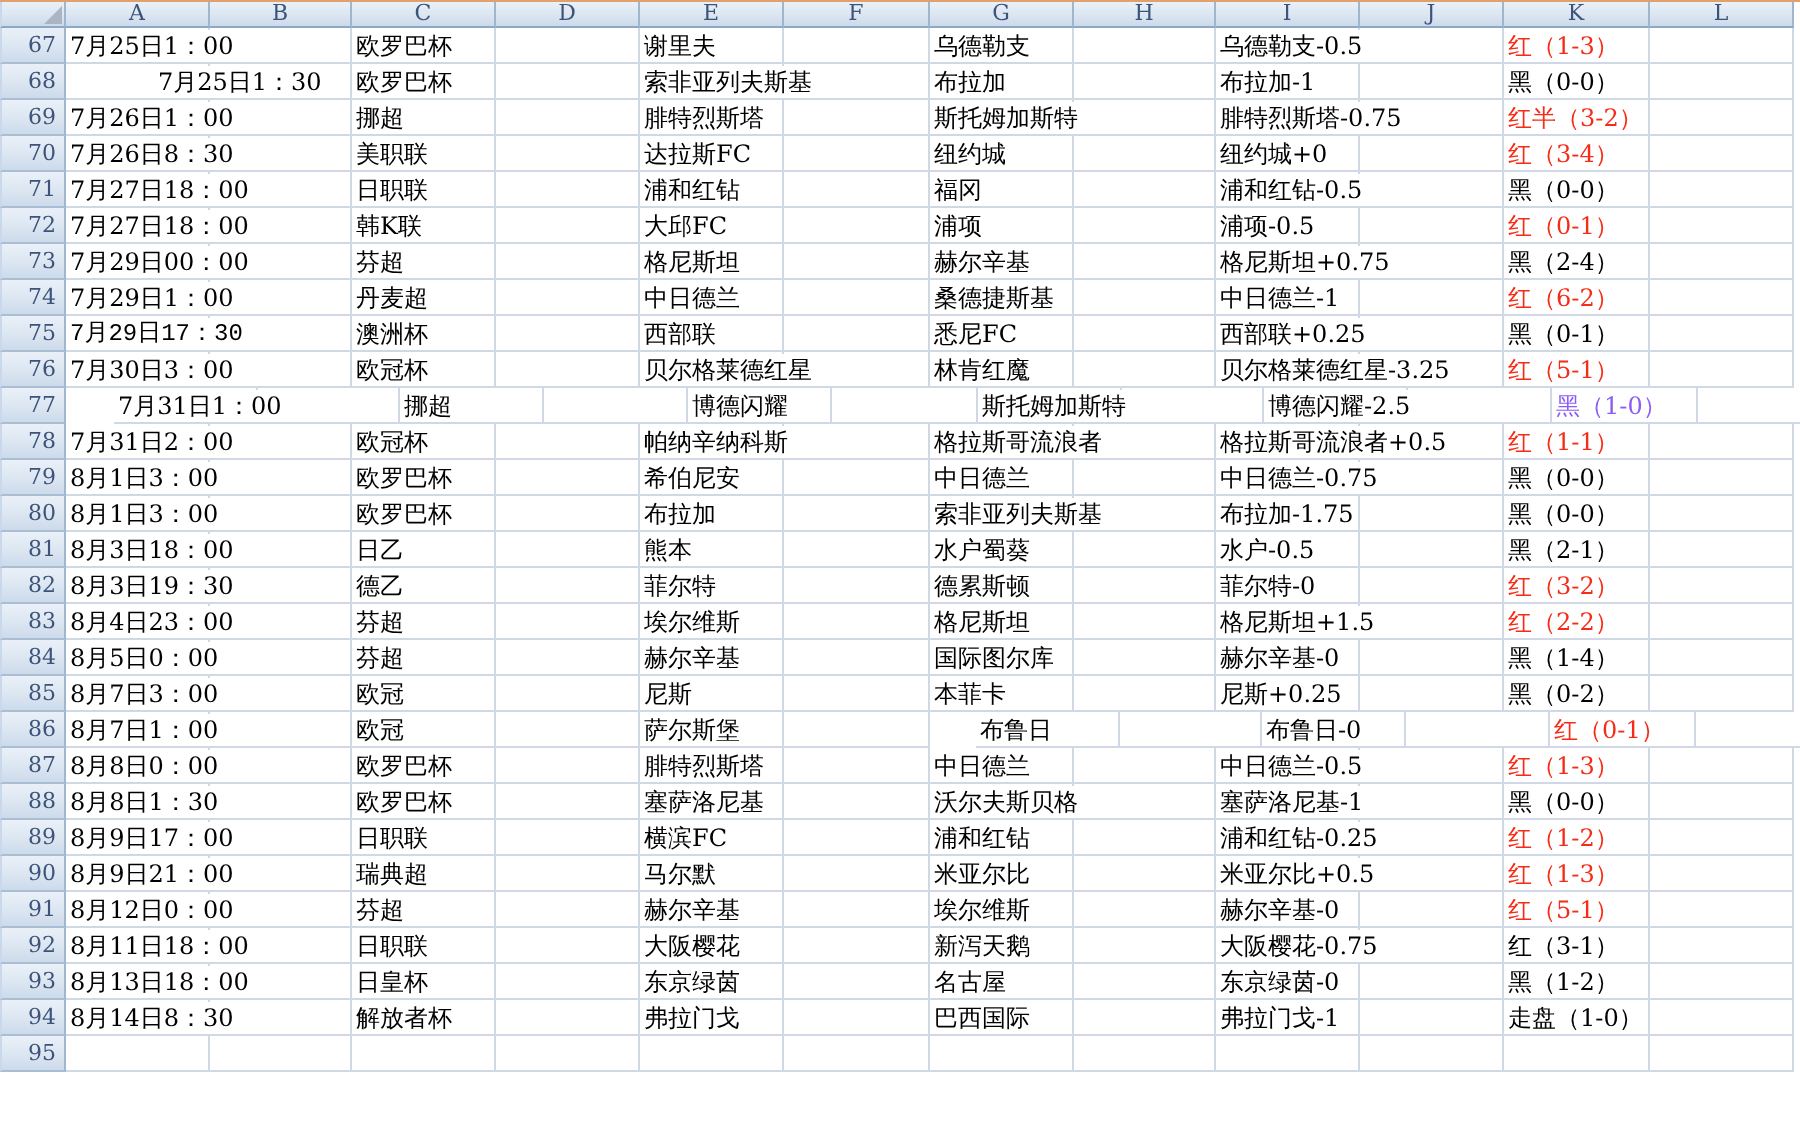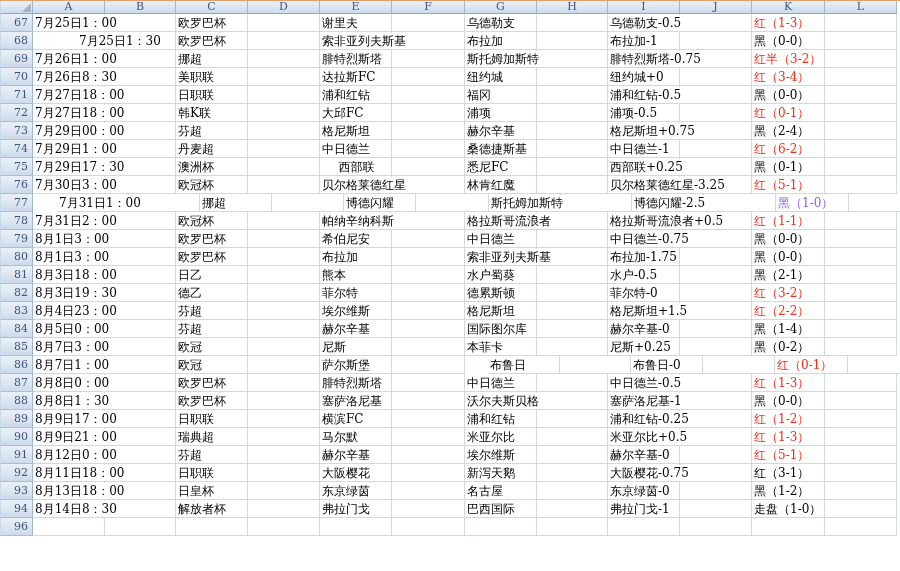--- a/index.html
+++ b/index.html
@@ -208,25 +208,25 @@
           <div class="cell" style="width: 73px;"></div>
           <div class="cell" style="width: 72px;"><span class="cell-text">桑德捷斯基</span></div>
           <div class="cell" style="width: 71px;"></div>
           <div class="cell" style="width: 72px;"><span class="cell-text">中日德兰-1</span></div>
           <div class="cell" style="width: 72px;"></div>
           <div class="cell" style="width: 73px;"><span class="cell-text" style="color: rgb(245, 44, 23);">红（6-2）</span></div>
           <div class="cell" style="width: 72px;"></div>
         </div>
         <div class="sheet-row">
           <div class="row-header">75</div>
-          <div class="cell" style="width: 72px;"><span class="cell-text">7月29日17：30</span></div>
+          <div class="cell" style="width: 72px; font-family: Liberation Mono, monospace;"><span class="cell-text">7月29日17：30</span></div>
           <div class="cell" style="width: 71px;"></div>
           <div class="cell" style="width: 72px;"><span class="cell-text">澳洲杯</span></div>
           <div class="cell" style="width: 72px;"></div>
-          <div class="cell" style="width: 72px; text-align: center;"><span class="cell-text">西部联</span></div>
+          <div class="cell" style="width: 72px;"><span class="cell-text">西部联</span></div>
           <div class="cell" style="width: 73px;"></div>
           <div class="cell" style="width: 72px;"><span class="cell-text">悉尼FC</span></div>
           <div class="cell" style="width: 71px;"></div>
           <div class="cell" style="width: 72px;"><span class="cell-text">西部联+0.25</span></div>
           <div class="cell" style="width: 72px;"></div>
           <div class="cell" style="width: 73px;"><span class="cell-text" style="color: rgb(0, 0, 0);">黑（0-1）</span></div>
           <div class="cell" style="width: 72px;"></div>
         </div>
         <div class="sheet-row">
           <div class="row-header">76</div>
@@ -507,21 +507,21 @@
           <div class="cell" style="width: 72px;"><span class="cell-text">弗拉门戈</span></div>
           <div class="cell" style="width: 73px;"></div>
           <div class="cell" style="width: 72px;"><span class="cell-text">巴西国际</span></div>
           <div class="cell" style="width: 71px;"></div>
           <div class="cell" style="width: 72px;"><span class="cell-text">弗拉门戈-1</span></div>
           <div class="cell" style="width: 72px;"></div>
           <div class="cell" style="width: 73px;"><span class="cell-text" style="color: rgb(0, 0, 0);">走盘（1-0）</span></div>
           <div class="cell" style="width: 72px;"></div>
         </div>
         <div class="sheet-row">
-          <div class="row-header">96</div>
+          <div class="row-header">95</div>
           <div class="cell" style="width: 72px;"></div>
           <div class="cell" style="width: 71px;"></div>
           <div class="cell" style="width: 72px;"></div>
           <div class="cell" style="width: 72px;"></div>
           <div class="cell" style="width: 72px;"></div>
           <div class="cell" style="width: 73px;"></div>
           <div class="cell" style="width: 72px;"></div>
           <div class="cell" style="width: 71px;"></div>
           <div class="cell" style="width: 72px;"></div>
           <div class="cell" style="width: 72px;"></div>

